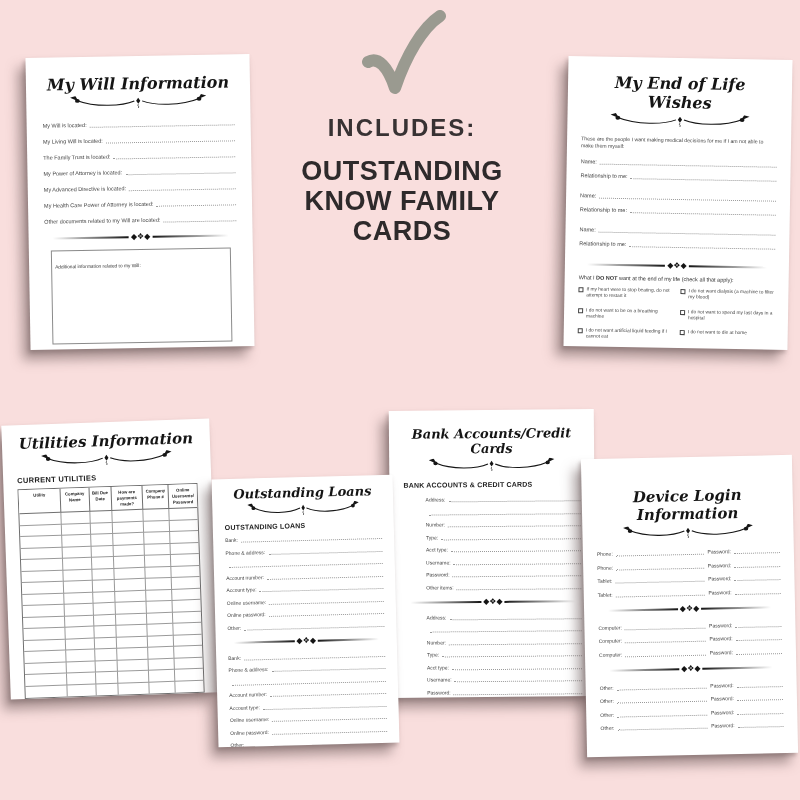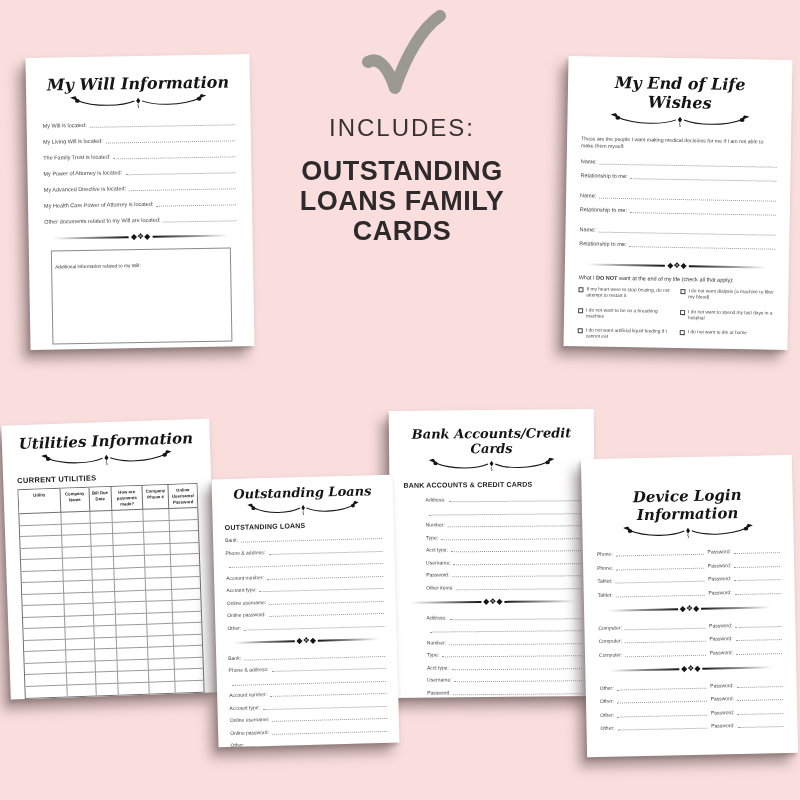--- a/index.html
+++ b/index.html
@@ -2,21 +2,21 @@
 <html><head>
 <meta charset="utf-8">
 <style>
   * { margin:0; padding:0; box-sizing:border-box; }
   html,body { width:800px; height:800px; overflow:hidden; }
   body { position:relative; background:#f9dedd; font-family:"Liberation Sans",sans-serif; color:#3a3a3a; }
 
   
   .center-col { position:absolute; left:262px; top:10px; width:280px; text-align:center; }
   .checkmark { display:block; margin:0 auto 8px auto; }
-  .includes { font-size:24px; font-weight:400; letter-spacing:2px; color:#383233; margin-top:6px; }
+  .includes { font-size:24px; font-weight:700; letter-spacing:2px; color:#383233; margin-top:6px; }
   .headline { margin-top:14px; font-weight:bold; font-size:27px; line-height:30px; letter-spacing:0.5px; color:#2e2a2b; }
   .subline  { margin-top:4px; font-weight:600; font-size:21px; line-height:26px; color:#2e2a2b; }
 
   
   .page { position:absolute; background:#ffffff; overflow:hidden;
           box-shadow:-8px 10px 12px rgba(96,78,78,0.5), -2px 3px 4px rgba(96,78,78,0.35); }
   .page-will      { left:28px;  top:56px;  width:224px; height:292px; transform:rotate(-1deg);  padding:12px 16px; }
   .page-wishes    { left:566px; top:58px;  width:224px; height:290px; transform:rotate(1deg);   padding:10px 14px; }
   .page-utilities { left:6px;   top:422px; width:208px; height:274px; transform:rotate(-2deg);  padding:10px 12px; z-index:1; }
   .page-bank      { left:390px; top:410px; width:205px; height:287px; transform:rotate(-0.5deg);padding:12px 14px; z-index:2; }
@@ -111,21 +111,21 @@
 
 <div class="canvas">
 
   <div class="center-col">
     <svg class="checkmark" width="92" height="96" viewBox="0 0 92 96">
       <path d="M12,52 C22,46 32,57 39,78 C50,46 66,18 84,6" fill="none" stroke="#9a9a90" stroke-width="12" stroke-linecap="round" stroke-linejoin="round"></path>
     </svg>
     <div class="includes">INCLUDES:</div>
     <div class="headline">
       <div>OUTSTANDING</div>
-        <div>LOANS FAMILY</div>
+        <div>KNOW FAMILY</div>
         <div>CARDS</div>
     </div>
     <div class="subline">
     </div>
   </div>
 
   <div class="page page-will">
     <div class="script-title">My Will Information</div>
     <svg class="flourish">
         <use href="#flourish"></use>

